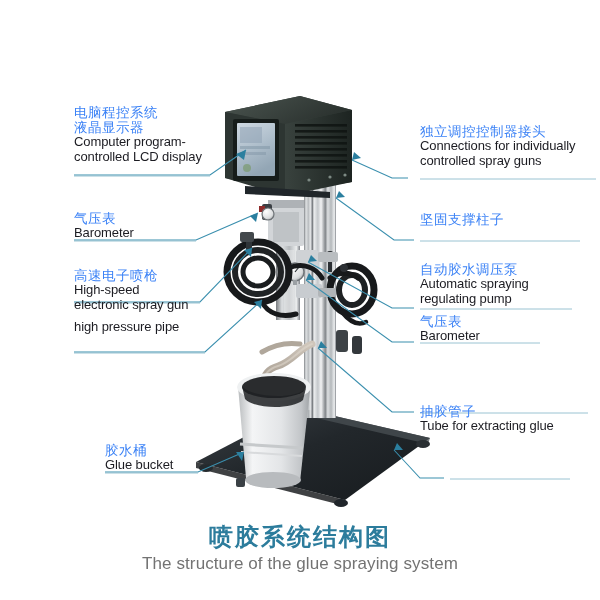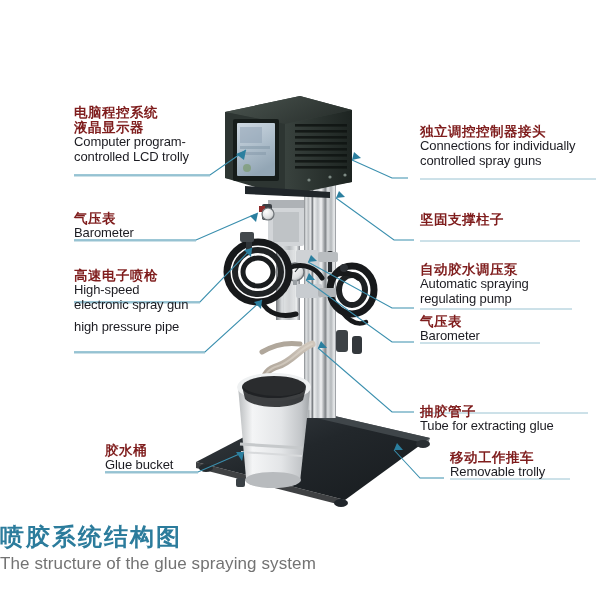--- a/index.html
+++ b/index.html
@@ -18,22 +18,22 @@
     overflow: hidden;
   }
 
   
   .label {
     position: absolute;
     line-height: 1.12;
     white-space: nowrap;
   }
   .label .cn {
-    color: #7f1d1d;
-    font-weight: bold;
+    color: #3b82f6;
+    font-weight: normal;
     font-size: 13.5px;
     letter-spacing: 0.5px;
   }
   .label .en {
     color: #1c1c22;
     font-size: 13px;
     letter-spacing: -0.1px;
   }
   .label.left { text-align: left; }
 
@@ -45,20 +45,21 @@
     height: 600px;
     pointer-events: none;
   }
 
   
   #title-block {
     position: absolute;
     left: 0;
     top: 524px;
     width: 600px;
+    text-align: center;
   }
   #title-cn {
     color: #2c7c9c;
     font-weight: bold;
     font-size: 24px;
     letter-spacing: 2px;
     line-height: 1.1;
   }
   #title-en {
     color: #737373;
@@ -306,21 +307,21 @@
       <line x1="420" y1="343" x2="540" y2="343"></line>
       <line x1="420" y1="413" x2="588" y2="413"></line>
       <line x1="450" y1="479" x2="570" y2="479"></line>
     </g>
   </svg>
 
   <div class="label left" style="left:74px; top:105px;">
     <div class="cn">电脑程控系统</div>
     <div class="cn">液晶显示器</div>
     <div class="en">Computer program-</div>
-    <div class="en">controlled LCD trolly</div>
+    <div class="en">controlled LCD display</div>
   </div>
 
   <div class="label left" style="left:74px; top:211px;">
     <div class="cn">气压表</div>
     <div class="en">Barometer</div>
   </div>
 
   <div class="label left" style="left:74px; top:268px;">
     <div class="cn">高速电子喷枪</div>
     <div class="en">High-speed</div>
@@ -355,23 +356,19 @@
   <div class="label left" style="left:420px; top:314px;">
     <div class="cn">气压表</div>
     <div class="en">Barometer</div>
   </div>
 
   <div class="label left" style="left:420px; top:404px;">
     <div class="cn">抽胶管子</div>
     <div class="en">Tube for extracting glue</div>
   </div>
 
-  <div class="label left" style="left:450px; top:450px;">
-    <div class="cn">移动工作推车</div>
-    <div class="en">Removable trolly</div>
-  </div>
 
   <div id="title-block">
     <div id="title-cn">喷胶系统结构图</div>
     <div id="title-en">The structure of the glue spraying system</div>
   </div>
 
 </div>
 
 </body></html>

